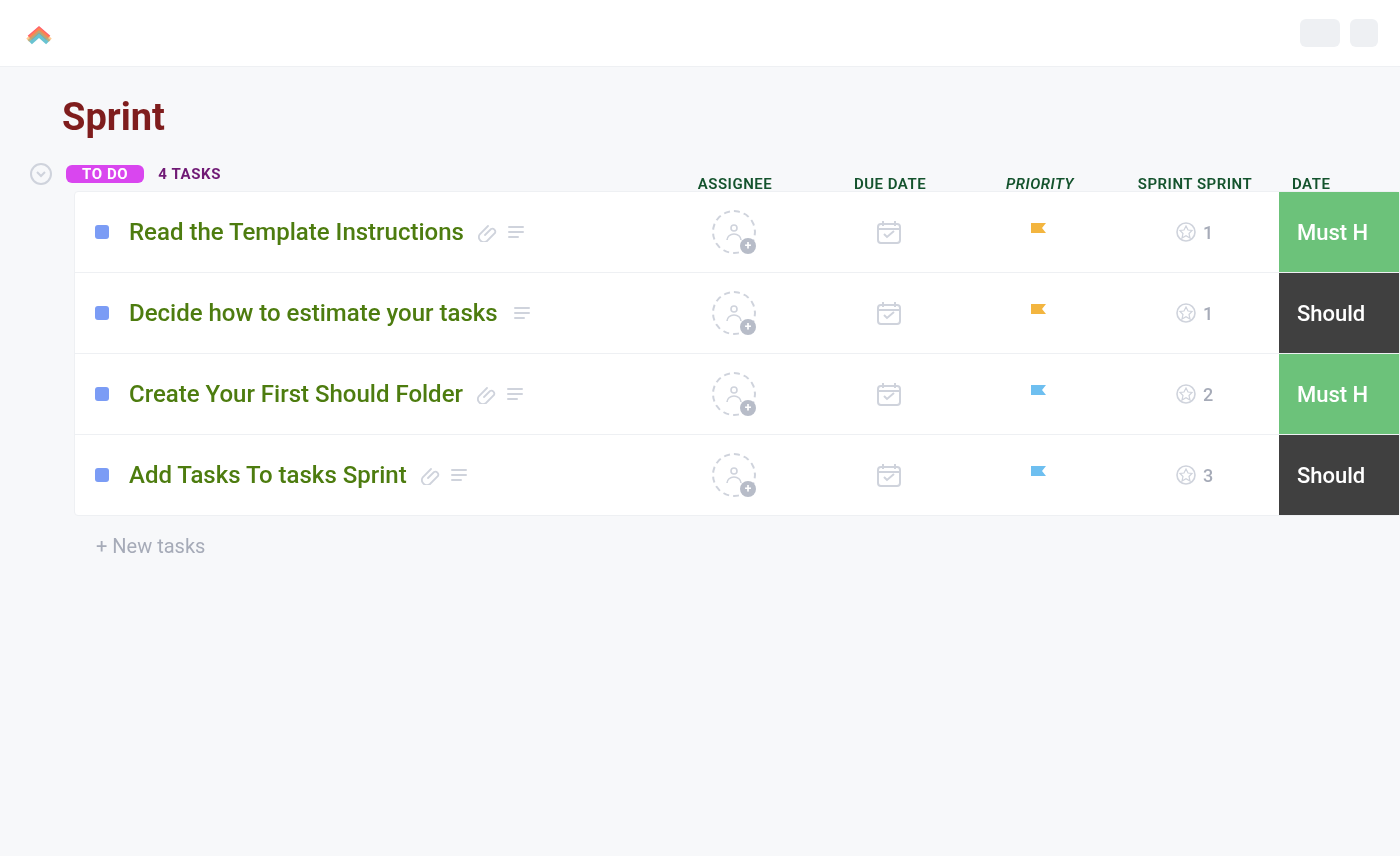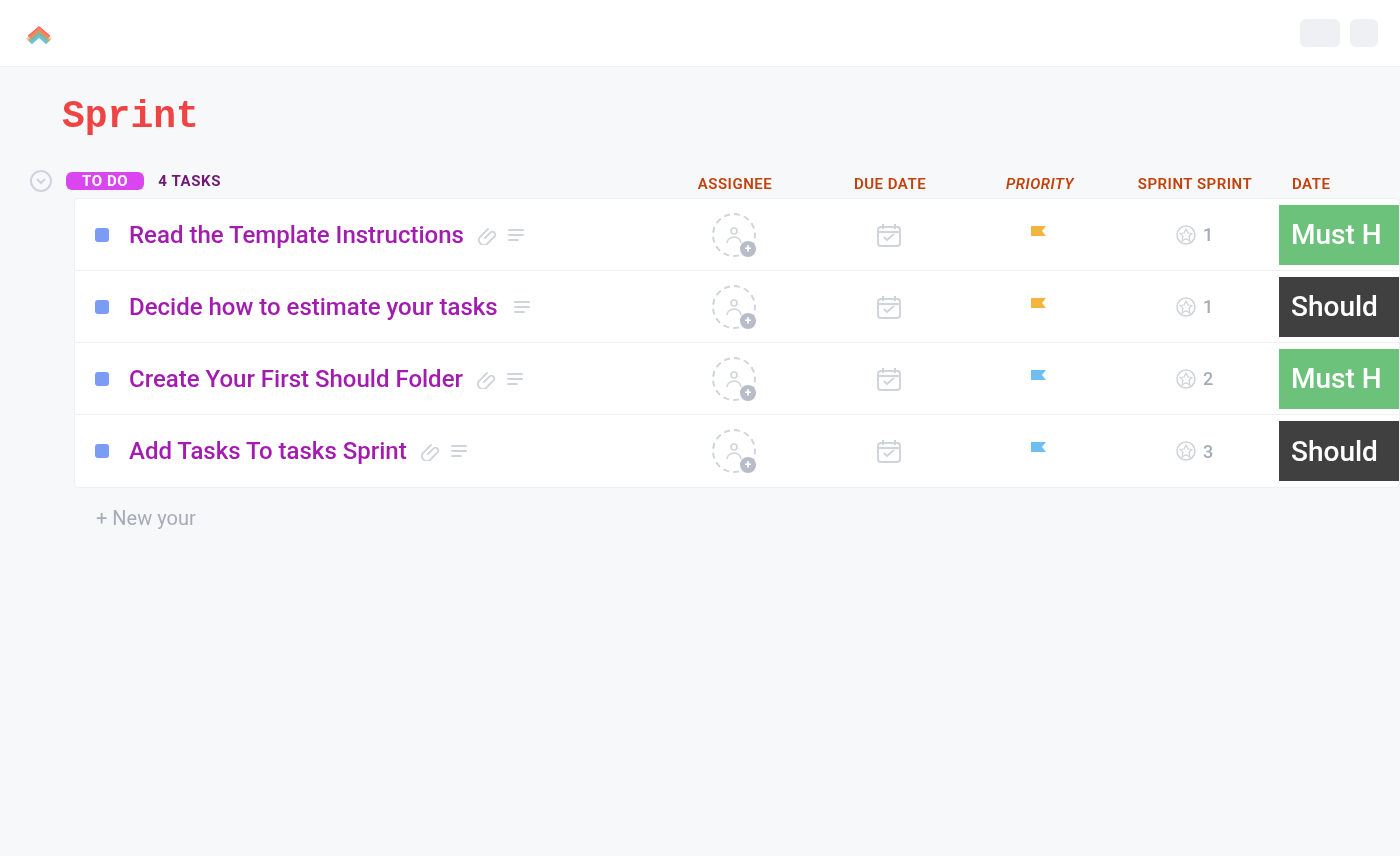--- a/index.html
+++ b/index.html
@@ -27,23 +27,22 @@
       background: #eef0f3;
       border-radius: 6px;
     }
     .topbar-btn.small { width: 28px; }
     .content {
       padding: 28px 0 0 62px;
     }
     .page-title {
       font-size: 38px;
       font-weight: 700;
-      color: #ef4444;
-      margin-bottom: 32px;
-      font-family: Liberation Mono, monospace;
+      color: #7f1d1d;
+      margin-bottom: 24px;
     }
     .group-header {
       display: flex;
       align-items: center;
       gap: 14px;
       margin-left: -32px;
       margin-bottom: 6px;
     }
     .collapse-toggle {
       width: 22px; height: 22px;
@@ -68,21 +67,21 @@
       font-size: 15px;
       font-weight: 700;
       letter-spacing: 0.6px;
     }
     .columns-header {
       display: flex;
       position: absolute;
       left: 660px;
       top: 175px;
       gap: 0;
-      color: #c2410c;
+      color: #14532d;
       font-size: 15px;
       font-weight: 600;
       letter-spacing: 0.5px;
       justify-content: flex-end;
     }
     .col { text-align: center; }
     .col-assignee { width: 150px; }
     .col-duedate { width: 160px; }
     .col-priority { width: 140px; font-style: italic; }
     .col-points { width: 170px; }
@@ -105,21 +104,21 @@
     .task-row:last-child { border-bottom: none; }
     .status-dot {
       width: 14px; height: 14px;
       background: #7b9cf5;
       border-radius: 3px;
       flex-shrink: 0;
       margin-right: 20px;
     }
     .task-title {
       font-size: 24px;
-      color: #a21caf;
+      color: #4d7c0f;
       font-weight: 500;
       flex-shrink: 0;
     }
     .task-meta {
       display: flex;
       align-items: center;
       gap: 8px;
       margin-left: 14px;
     }
     .meta-icon { color: #cfd3dc; display: flex; align-items: center; }
@@ -153,27 +152,27 @@
       font-size: 12px;
       display: flex; align-items: center; justify-content: center;
       font-weight: 700;
     }
     .cal-icon { width: 30px; height: 30px; color: #cfd3dc; }
     .flag-icon { width: 26px; height: 26px; }
     .flag-yellow { color: #f3b53f; }
     .flag-blue { color: #6ebff0; }
     .star-icon { width: 22px; height: 22px; color: #cfd3dc; }
     .moscow-tag {
-      width: 100%; height: 60px;
+      width: 100%; height: 80px;
       color: #fff;
-      font-size: 28px;
+      font-size: 22px;
       font-weight: 500;
       display: flex;
       align-items: center;
-      padding-left: 12px;
+      padding-left: 18px;
       white-space: nowrap;
       overflow: hidden;
     }
     .moscow-must { background: #6cc27a; }
     .moscow-should { background: #404040; }
     .new-task {
       margin-top: 18px;
       margin-left: 34px;
       color: #a6abb8;
       font-size: 20px;
@@ -389,21 +388,21 @@
             </svg>
             <span>3</span>
           </div>
           <div class="cell cell-moscow">
             <div class="moscow-tag moscow-should">Should</div>
           </div>
         </div>
       </div>
     </div>
 
-  <div class="new-task">+ New your</div>
+  <div class="new-task">+ New tasks</div>
 </div>
 
 <svg width="0" height="0" style="position:absolute">
   <defs>
     <g id="clip-icon">
         <path d="M7 13 L13 7 a3 3 0 0 1 4 4 L9 19 a5 5 0 0 1 -7 -7 L10 4" stroke="currentColor" stroke-width="1.8" fill="none" stroke-linecap="round"></path>
       </g>
     <g id="desc-icon">
         <path d="M3 5 H17 M3 10 H17 M3 15 H12" stroke="currentColor" stroke-width="2" stroke-linecap="round"></path>
       </g>

